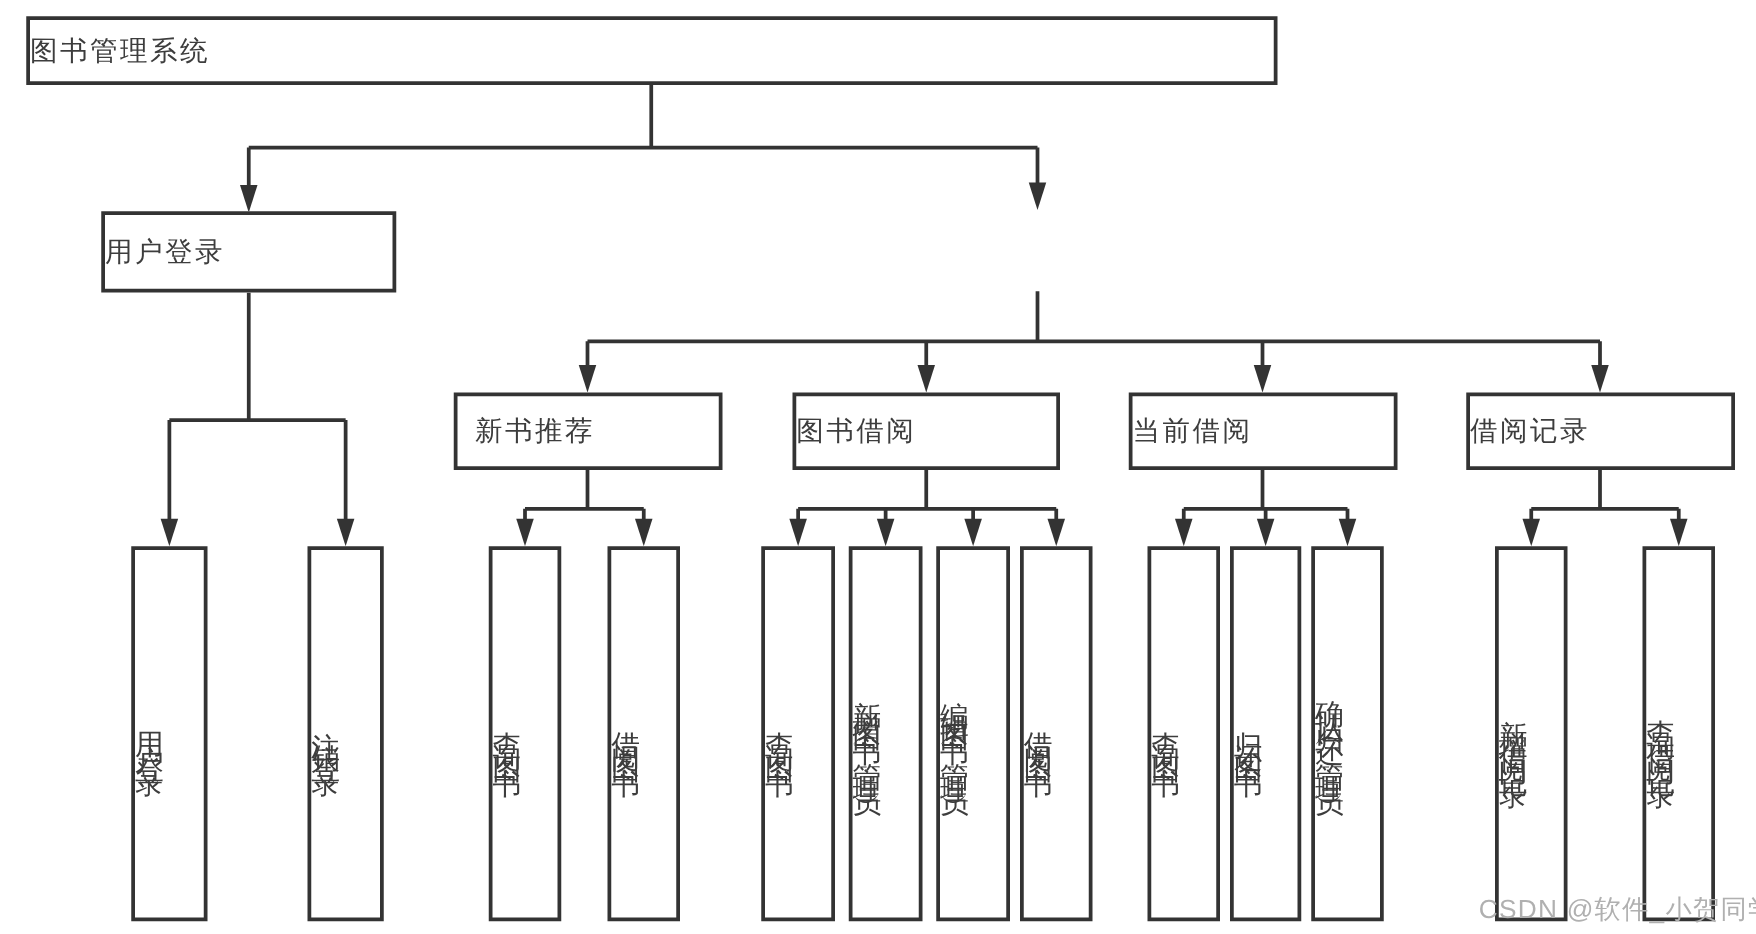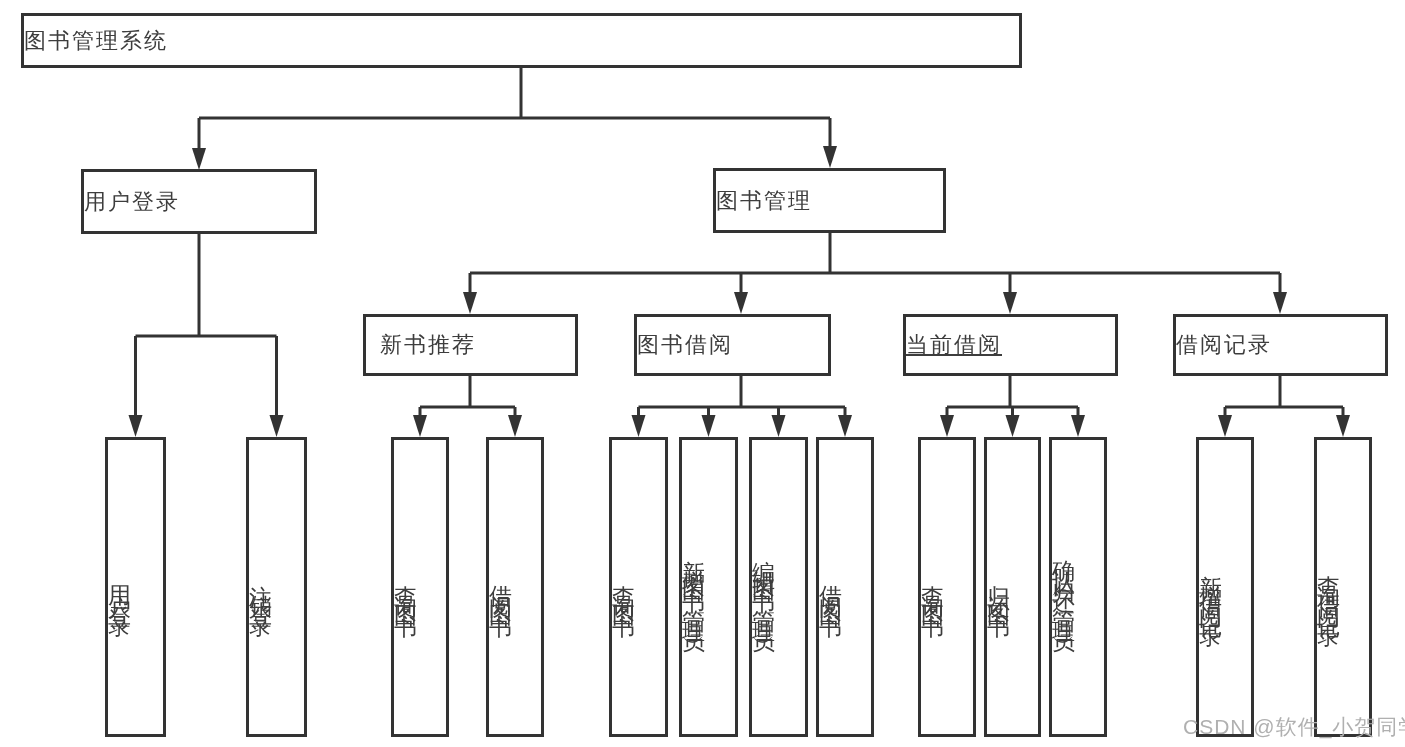--- a/index.html
+++ b/index.html
@@ -21,22 +21,22 @@
   .watermark {
     position:absolute; left:1183px; top:713px; z-index:6;
     font-size:21px; color:#b0b0b0; letter-spacing:1px; white-space:nowrap;
   }
   
   .n-root   { left:21px;  top:13px;  width:1001px; height:55px; }
   .n-login  { left:81px;  top:169px; width:236px;  height:65px; }
   .n-mgmt   { left:713px; top:168px; width:233px;  height:65px; }
   .n-l3     { top:314px; height:62px; }
   .n-newrec { left:363px;  width:215px;padding-left:14px; }
-  .n-borrow { left:634px;  width:197px; }
-  .n-current{ left:903px;  width:215px;text-decoration:underline; }
+  .n-borrow { left:634px;  width:214px; }
+  .n-current{ left:903px;  width:215px; }
   .n-records{ left:1173px; width:215px; }
   .leaf     { top:437px; height:300px; }
   .lf1  { left:105px;  width:61px; }
   .lf2  { left:246px;  width:61px; }
   .lf3  { left:391px;  width:58px; }
   .lf4  { left:486px;  width:58px; }
   .lf5  { left:609px;  width:59px; }
   .lf6  { left:679px;  width:59px; }
   .lf7  { left:749px;  width:59px; }
   .lf8  { left:816px;  width:58px; }
@@ -113,23 +113,20 @@
     <polygon points="1336,415 1350,415 1343,437" fill="#333333" stroke="none"></polygon>
   </svg>
 
   <div class="node n-root">
     <span class="h-label">图书管理系统</span>
   </div>
 
   <div class="node n-login">
     <span class="h-label">用户登录</span>
   </div>
-  <div class="node n-mgmt">
-    <span class="h-label">图书管理</span>
-  </div>
 
   <div class="node n-l3 n-newrec">
     <span class="h-label">新书推荐</span>
   </div>
   <div class="node n-l3 n-borrow">
     <span class="h-label">图书借阅</span>
   </div>
   <div class="node n-l3 n-current">
     <span class="h-label">当前借阅</span>
   </div>

